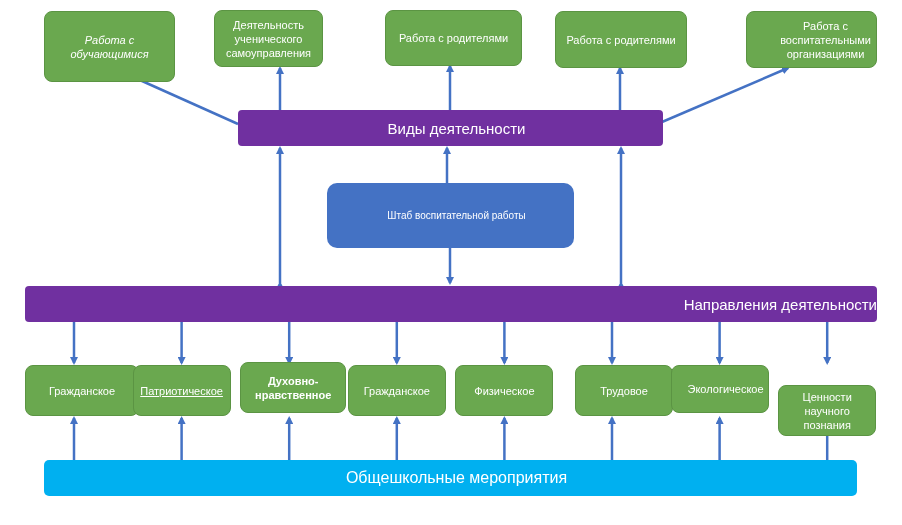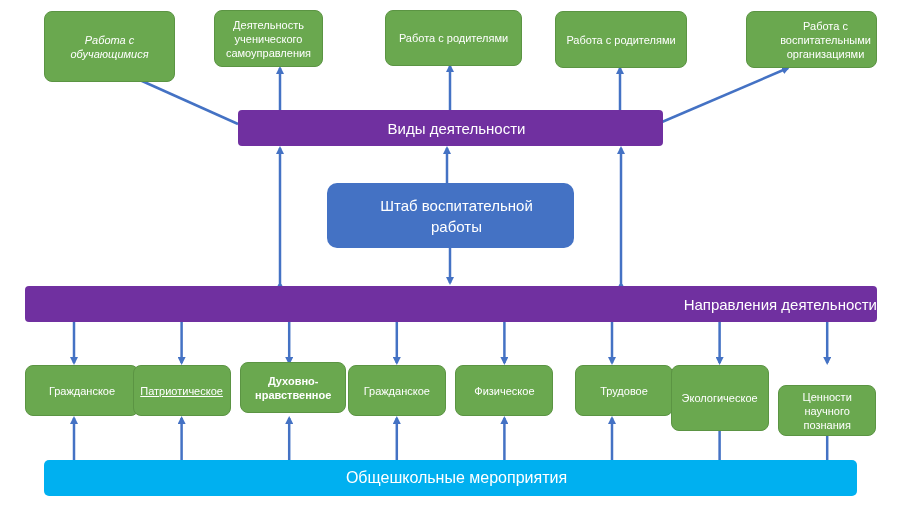--- a/index.html
+++ b/index.html
@@ -1,21 +1,21 @@
 <!DOCTYPE html>
 <html><head>
 <meta charset="utf-8">
 <style>
   html, body { margin:0; padding:0; background:#ffffff; }
   body { width:902px; height:525px; position:relative; overflow:hidden; font-family:"Liberation Sans", sans-serif; }
   svg { position:absolute; left:0; top:0; }
   .box { position:absolute; display:flex; align-items:center; justify-content:center; text-align:center; color:#ffffff; box-sizing:border-box;padding-left:12px; }
   .green { background:#6aa84f; border:1px solid #5b9443; border-radius:8px; font-size:11px; line-height:14px; padding:2px 4px; }
   .purple { background:#7030a0; border-radius:4px; font-size:15px; }
-  .blue { background:#4472c4; border-radius:10px; font-size:15px; line-height:21px; }
+  .blue { background:#4472c4; border-radius:10px; font-size:10px; line-height:21px; }
   .cyan { background:#00b0f0; border-radius:5px; font-size:16px; }
 </style>
 </head>
 <body>
 
 <svg width="902" height="525">
   <defs>
     <marker id="ah" markerWidth="8" markerHeight="8" refX="6" refY="4" orient="auto" markerUnits="userSpaceOnUse">
       <path d="M0,0 L8,4 L0,8 z" fill="#4472c4"></path>
     </marker>
@@ -94,21 +94,21 @@
     </div>
     <div class="box green" style="left: 347.8px; top: 365px; width: 98px; height: 51px;">
       <span>Гражданское</span>
     </div>
     <div class="box green" style="left: 455.4px; top: 365px; width: 98px; height: 51px;">
       <span>Физическое</span>
     </div>
     <div class="box green" style="left: 563px; top: 365px; width: 98px; height: 51px; margin-left: 12px;">
       <span>Трудовое</span>
     </div>
-    <div class="box green" style="left: 670.6px; top: 365px; width: 98px; height: 66px;">
+    <div class="box green" style="left: 670.6px; top: 365px; width: 98px; height: 48px; justify-content: flex-end;">
       <span>Экологическое</span>
     </div>
     <div class="box green" style="left: 778.2px; top: 365px; width: 98px; height: 51px; margin-top: 20px;">
       <span>Ценности научного познания</span>
     </div>
   </div>
 
 <div class="box cyan" style="left:44px;top:460px;width:813px;height:36px;">
     <span>Общешкольные мероприятия</span>
   </div>

